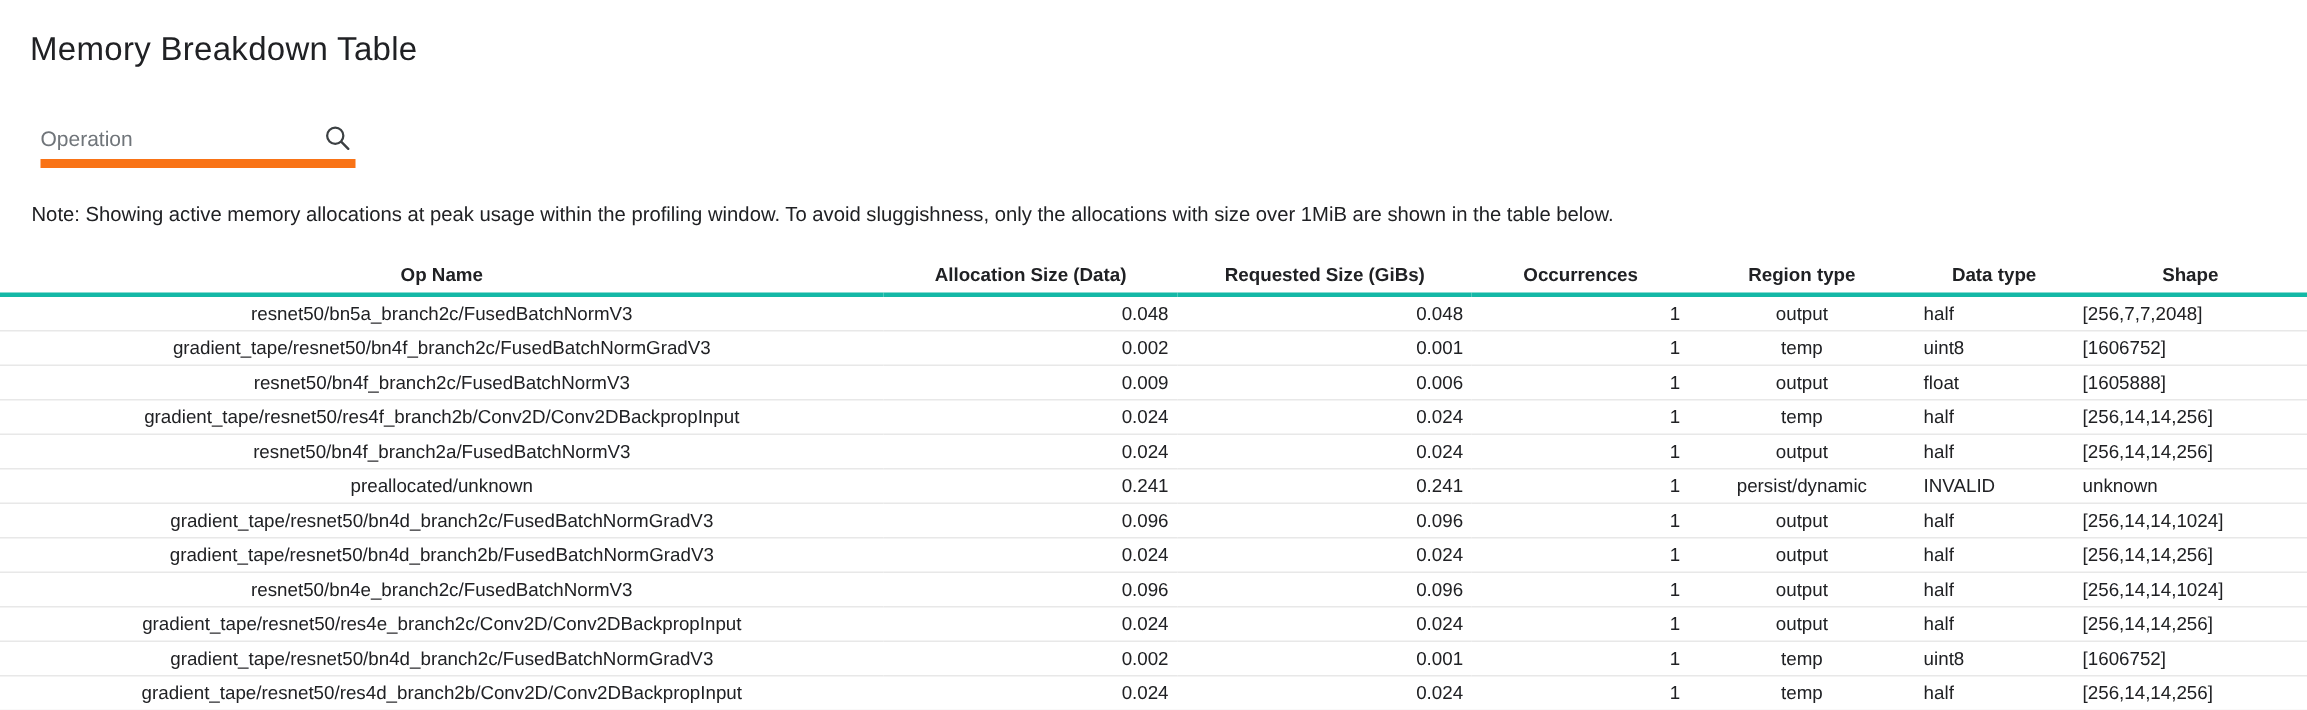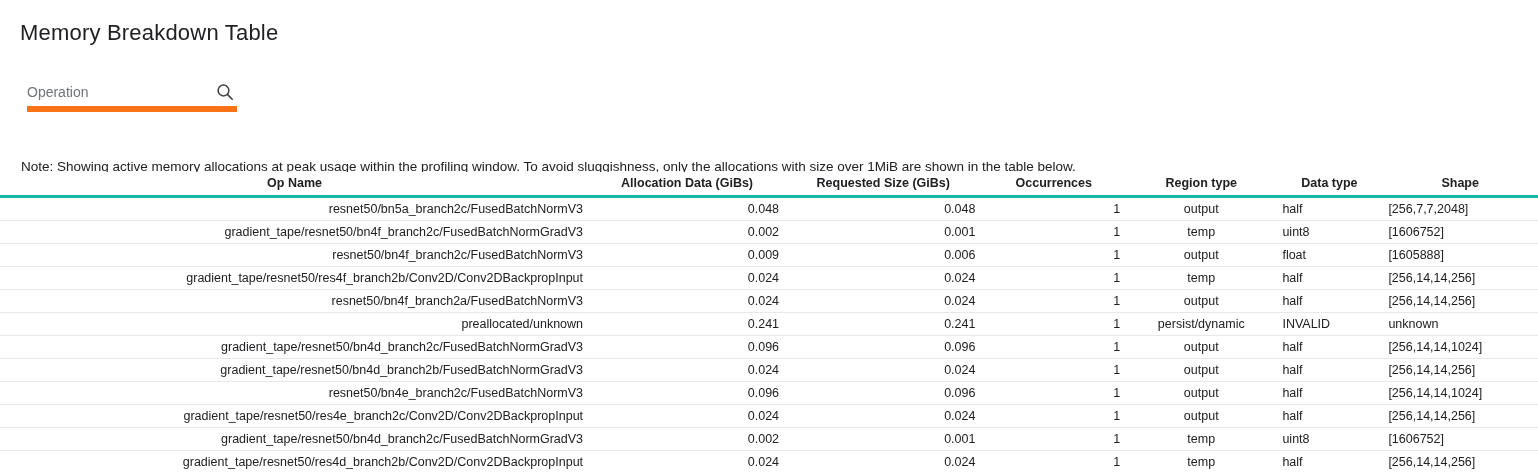--- a/index.html
+++ b/index.html
@@ -59,21 +59,20 @@
     width: 20px;
     height: 20px;
   }
   .note {
     position: absolute;
     left: 21px;
     top: 135px;
     font-size: 13.5px;
     color: #202124;
     white-space: nowrap;
-    margin-top: 24px;
   }
   table.mem-table {
     position: absolute;
     left: 0;
     top: 172px;
     width: 1538px;
     border-collapse: collapse;
     font-size: 12.5px;
   }
   table.mem-table th {
@@ -86,21 +85,21 @@
     background: #ffffff;
   }
   table.mem-table td {
     padding: 4px 6px;
     border-bottom: 1px solid #e8e8e8;
     color: #202124;
     white-space: nowrap;
     height: 12px;
   }
   
-  th.c0, td.c0 { text-align: right; width: 600px; padding-left: 6px; }
+  th.c0, td.c0 { text-align: center; width: 600px; padding-left: 6px; }
   th.c1, td.c1 { text-align: center; width: 200px; }
   th.c2, td.c2 { text-align: center; width: 200px; }
   th.c3, td.c3 { text-align: center; width: 140px; }
   th.c4, td.c4 { text-align: center; width: 145px; }
   th.c5, td.c5 { text-align: center; width: 100px; }
   th.c6, td.c6 { text-align: left; width: 150px; padding-left: 10px; }
   td.c1, td.c2 { text-align: right; padding-right: 86px; }
   th.c1, th.c2 { text-align: center; }
   td.c3 { text-align: right; padding-right: 50px; }
   td.c4 { text-align: center; padding-left: 28px; }
@@ -122,21 +121,21 @@
       </svg>
     </span>
   </div>
 
   <div class="note">Note: Showing active memory allocations at peak usage within the profiling window. To avoid sluggishness, only the allocations with size over 1MiB are shown in the table below.</div>
 
   <table class="mem-table">
     <thead>
       <tr>
         <th class="c0">Op Name</th>
-        <th class="c1">Allocation Data (GiBs)</th>
+        <th class="c1">Allocation Size (Data)</th>
         <th class="c2">Requested Size (GiBs)</th>
         <th class="c3">Occurrences</th>
         <th class="c4">Region type</th>
         <th class="c5">Data type</th>
         <th class="c6">Shape</th>
       </tr>
     </thead>
     <tbody>
         <tr>
           <td class="c0">resnet50/bn5a_branch2c/FusedBatchNormV3</td>

